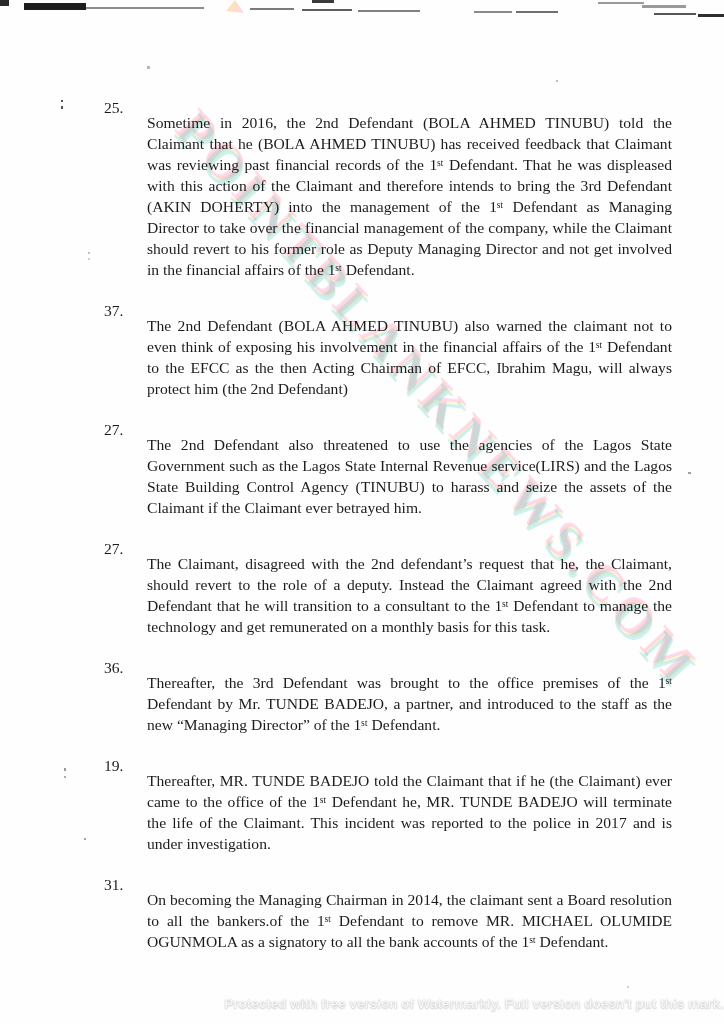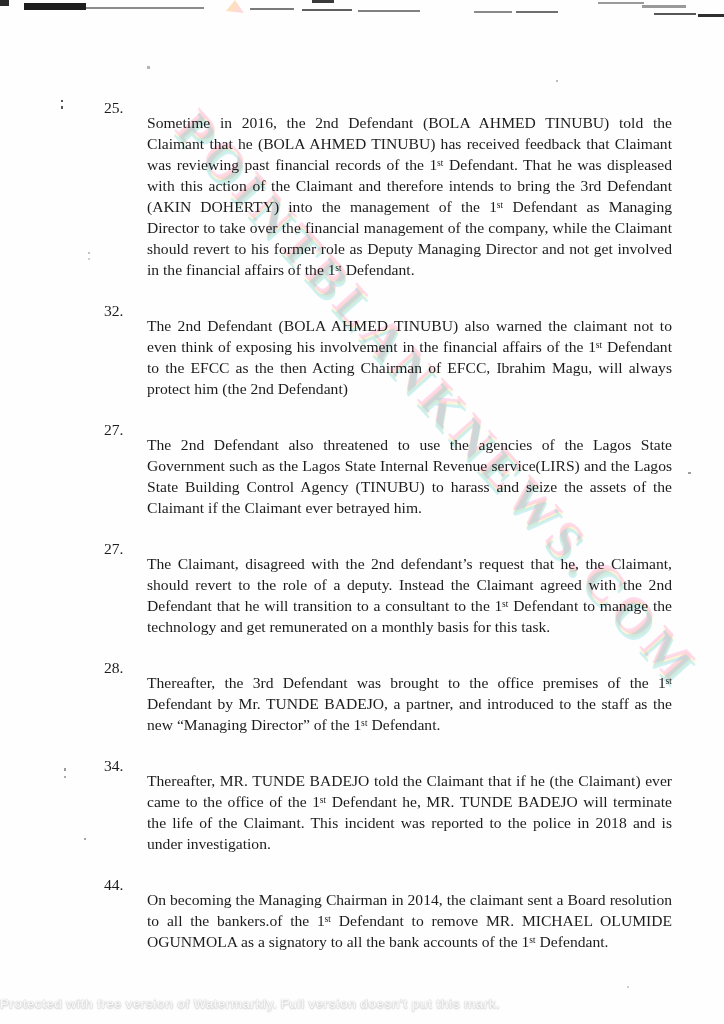--- a/index.html
+++ b/index.html
@@ -64,21 +64,21 @@
     margin-top:15px;
   }
 
   
   .dash,.speck{position:absolute;z-index:3;}
 
   
   .wm-footer{
     position:absolute;
     left:0;right:0;top:996px;
-    text-align:left;
+    text-align:right;
     font-family:"Liberation Sans","DejaVu Sans",sans-serif;
     font-weight:bold;
     font-size:13.5px;
     color:#f7f7f7;
     text-shadow:0 1px 2px rgba(0,0,0,0.18), 0 0 1px rgba(0,0,0,0.22);
     z-index:3;
   }
 </style>
 </head>
 <body>
@@ -115,47 +115,47 @@
   <i class="speck" style="left:627px;top:986px;width:2px;height:2px;background:#d0d0d0;"></i>
 
   <main class="content">
 
     <div class="para">
       <div class="num">25.</div>
       <div class="txt">Sometime in 2016, the 2nd Defendant (BOLA AHMED TINUBU) told the Claimant that he (BOLA AHMED TINUBU) has received feedback that Claimant was reviewing past financial records of the 1ˢᵗ Defendant. That he was displeased with this action of the Claimant and therefore intends to bring the 3rd Defendant (AKIN DOHERTY) into the management of the 1ˢᵗ Defendant as Managing Director to take over the financial management of the company, while the Claimant should revert to his former role as Deputy Managing Director and not get involved in the financial affairs of the 1ˢᵗ Defendant.</div>
     </div>
 
     <div class="para">
-      <div class="num">32.</div>
+      <div class="num">37.</div>
       <div class="txt">The 2nd Defendant (BOLA AHMED TINUBU) also warned the claimant not to even think of exposing his involvement in the financial affairs of the 1ˢᵗ Defendant to the EFCC as the then Acting Chairman of EFCC, Ibrahim Magu, will always protect him (the 2nd Defendant)</div>
     </div>
 
     <div class="para">
       <div class="num">27.</div>
       <div class="txt">The 2nd Defendant also threatened to use the agencies of the Lagos State Government such as the Lagos State Internal Revenue service(LIRS) and the Lagos State Building Control Agency (TINUBU) to harass and seize the assets of the Claimant if the Claimant ever betrayed him.</div>
     </div>
 
     <div class="para">
       <div class="num">27.</div>
       <div class="txt">The Claimant, disagreed with the 2nd defendant’s request that he, the Claimant, should revert to the role of a deputy. Instead the Claimant agreed with the 2nd Defendant that he will transition to a consultant to the 1ˢᵗ Defendant to manage the technology and get remunerated on a monthly basis for this task.</div>
     </div>
 
     <div class="para">
-      <div class="num">28.</div>
+      <div class="num">36.</div>
       <div class="txt">Thereafter, the 3rd Defendant was brought to the office premises of the 1ˢᵗ Defendant by Mr. TUNDE BADEJO, a partner, and introduced to the staff as the new “Managing Director” of the 1ˢᵗ Defendant.</div>
     </div>
 
     <div class="para">
-      <div class="num">34.</div>
-      <div class="txt">Thereafter, MR. TUNDE BADEJO told the Claimant that if he (the Claimant) ever came to the office of the 1ˢᵗ Defendant he, MR. TUNDE BADEJO will terminate the life of the Claimant. This incident was reported to the police in 2018 and is under investigation.</div>
+      <div class="num">19.</div>
+      <div class="txt">Thereafter, MR. TUNDE BADEJO told the Claimant that if he (the Claimant) ever came to the office of the 1ˢᵗ Defendant he, MR. TUNDE BADEJO will terminate the life of the Claimant. This incident was reported to the police in 2017 and is under investigation.</div>
     </div>
 
 
     <div class="para">
-      <div class="num">44.</div>
+      <div class="num">31.</div>
       <div class="txt">On becoming the Managing Chairman in 2014, the claimant sent a Board resolution to all the bankers.of the 1ˢᵗ Defendant to remove MR. MICHAEL OLUMIDE OGUNMOLA as a signatory to all the bank accounts of the 1ˢᵗ Defendant.</div>
     </div>
 
   </main>
 
   <div class="wm-footer">Protected with free version of Watermarkly. Full version doesn't put this mark.</div>
 
 </div>
 
 </body></html>

